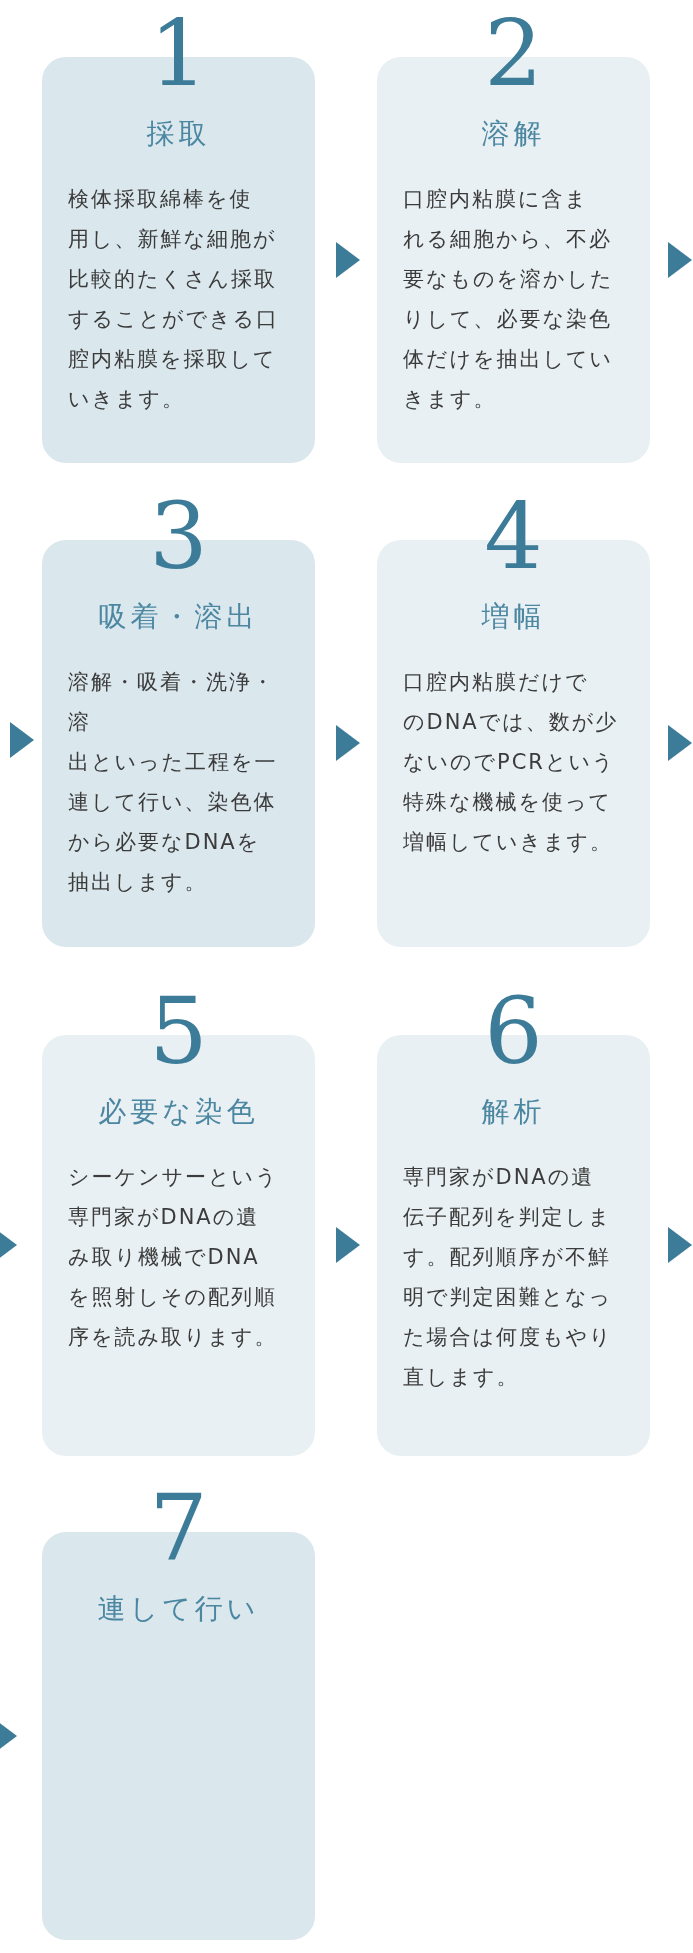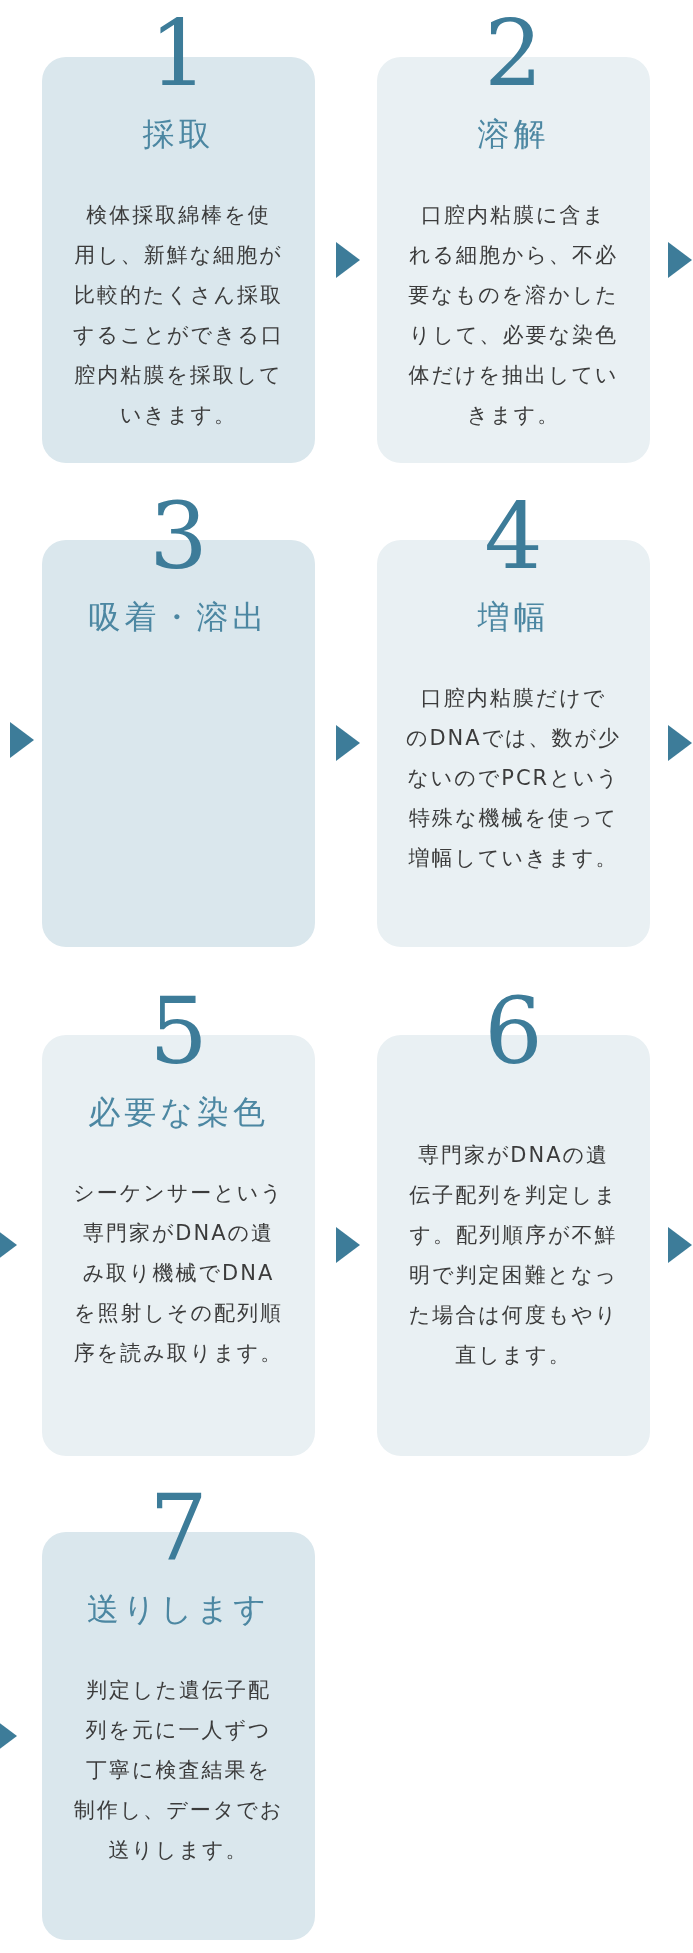--- a/index.html
+++ b/index.html
@@ -29,30 +29,30 @@
     text-align: center;
     font-family: "DejaVu Serif", serif;
     font-size: 92px;
     line-height: 92px;
     font-weight: 400;
     color: #3d7c99;
     pointer-events: none;
   }
   .title {
     font-family: "DejaVu Serif", serif;
-    font-size: 32px;
+    font-size: 28px;
     line-height: 38px;
     font-weight: 500;
     letter-spacing: 4px;
     color: #4c87a2;
   }
   .body {
-    margin-top: 42px;
+    margin-top: 26px;
     padding: 0 26px;
-    text-align: center;
+    text-align: left;
     font-size: 21px;
     line-height: 40px;
     letter-spacing: 2px;
     color: #3b3b3b;
     white-space: pre-line;
   }
   .arrow {
     position: absolute;
     width: 0;
     height: 0;
@@ -87,20 +87,25 @@
 体だけを抽出してい
 きます。</p>
   </section>
 
   <div class="arrow" style="left:336px; top:242px"></div>
   <div class="arrow" style="left:668px; top:242px"></div>
 
   <section class="card dark" style="left:42px; top:540px; height:407px">
     <div class="num">3</div>
     <h2 class="title">吸着・溶出</h2>
+    <p class="body">溶解・吸着・洗浄・溶
+出といった工程を一
+連して行い、染色体
+から必要なDNAを
+抽出します。</p>
   </section>
 
   <section class="card light" style="left:377px; top:540px; height:407px">
     <div class="num">4</div>
     <h2 class="title">増幅</h2>
     <p class="body">口腔内粘膜だけで
 のDNAでは、数が少
 ないのでPCRという
 特殊な機械を使って
 増幅していきます。</p>
@@ -115,37 +120,33 @@
     <h2 class="title">必要な染色</h2>
     <p class="body">シーケンサーという
 専門家がDNAの遺
 み取り機械でDNA
 を照射しその配列順
 序を読み取ります。</p>
   </section>
 
   <section class="card light" style="left:377px; top:1035px; height:421px">
     <div class="num">6</div>
+    <h2 class="title">解析</h2>
     <p class="body">専門家がDNAの遺
 伝子配列を判定しま
 す。配列順序が不鮮
 明で判定困難となっ
 た場合は何度もやり
 直します。</p>
   </section>
 
   <div class="arrow" style="left:-7px;  top:1227px"></div>
   <div class="arrow" style="left:336px; top:1227px"></div>
   <div class="arrow" style="left:668px; top:1227px"></div>
 
   <section class="card dark" style="left:42px; top:1532px; height:408px">
     <div class="num">7</div>
-    <h2 class="title">送りします</h2>
-    <p class="body">判定した遺伝子配
-列を元に一人ずつ
-丁寧に検査結果を
-制作し、データでお
-送りします。</p>
+    <h2 class="title">連して行い</h2>
   </section>
 
   <div class="arrow" style="left:-7px; top:1718px"></div>
 
 </div>
 
 </body></html>

